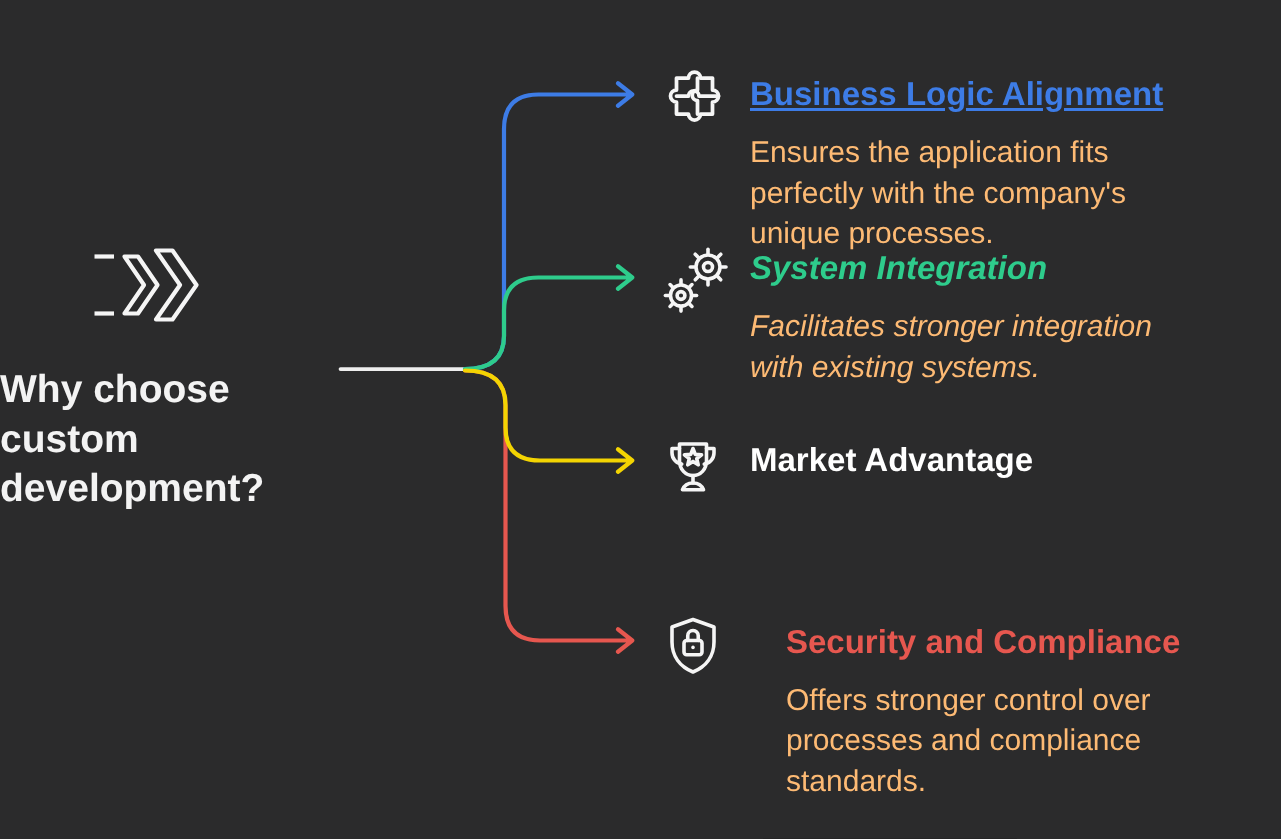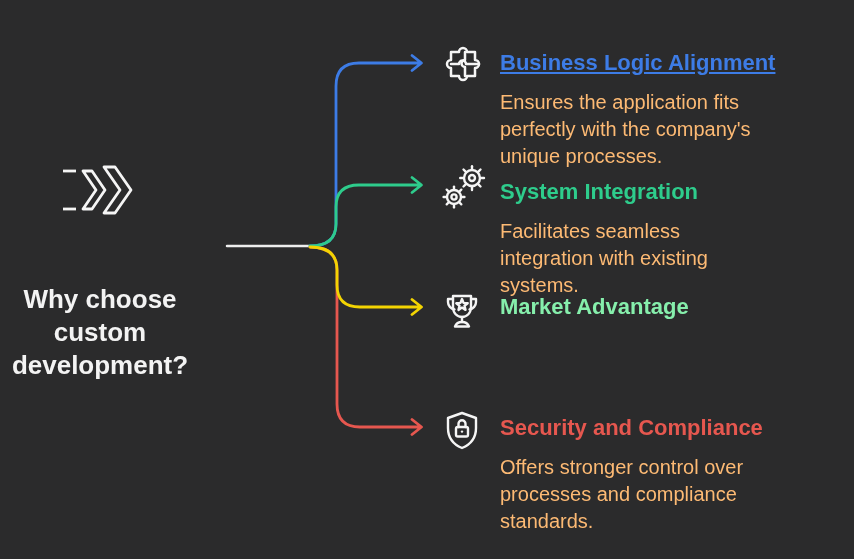--- a/index.html
+++ b/index.html
@@ -7,33 +7,33 @@
   .canvas{
     position:relative;width:854px;height:559px;overflow:hidden;
     background:#2b2b2c;
   }
   svg{display:block;}
   .connectors{position:absolute;left:0;top:0;}
   
   .root-icon{position:absolute;left:58px;top:164px;width:82px;height:52px;}
   .root-title{
     position:absolute;left:0;top:243px;width:200px;
-    text-align:center;color:#f3f3f3;font-size:26px;font-weight:700;line-height:33px;margin-top:40px;
+    text-align:left;color:#f3f3f3;font-size:26px;font-weight:700;line-height:33px;
   }
   
   .icon-wrap{position:absolute;width:48px;height:48px;}
   .iw-1{left:441px;top:40px;}
   .iw-2{left:440px;top:163px;}
   .iw-3{left:438px;top:287px;}
   .iw-4{left:438px;top:407px;}
   .text-wrap{position:absolute;left:500px;width:278px;}
   .tw-1{top:49px;}
-  .tw-2{top:178px;}
+  .tw-2{top:165px;font-style:italic;}
   .tw-3{top:293px;}
-  .tw-4{top:414px;}
+  .tw-4{top:414px;margin-left:24px;}
   .branch-title{
     margin:0;font-size:22px;font-weight:700;line-height:28px;white-space:nowrap;
   }
   .branch-desc{
     margin:12px 0 0 0;color:#fdba74;font-size:20px;line-height:27px;
   }
 </style>
 </head>
 <body>
 
@@ -90,35 +90,35 @@
       <line x1="14" y1="41.8" x2="14" y2="44.4"></line>
         <line x1="8.5" y1="39.5" x2="6.7" y2="41.3"></line>
       <line x1="6.2" y1="34" x2="3.6" y2="34"></line>
         <line x1="8.5" y1="28.5" x2="6.7" y2="26.7"></line>
       <line x1="14" y1="26.2" x2="14" y2="23.6"></line>
         <line x1="19.5" y1="28.5" x2="21.3" y2="26.7"></line>
     </svg>
   </div>
   <div class="text-wrap tw-2">
     <h2 class="branch-title" style="color: rgb(46, 204, 140);">System Integration</h2>
-    <p class="branch-desc">Facilitates seamless integration with existing systems.</p>
+    <p class="branch-desc">Facilitates stronger integration with existing systems.</p>
   </div>
 
   <div class="icon-wrap iw-3">
     <svg width="48" height="48" viewBox="0 0 48 48" fill="none" stroke="#f5f5f5" stroke-width="2.4" stroke-linejoin="round" stroke-linecap="round">
       <path d="M15 9 h18 v11 c0 6 -4 10 -9 10 c-5 0 -9 -4 -9 -10 z"></path>
       <path d="M15 12 H10 v3 a7.5 7.5 0 0 0 6.5 7.4"></path>
       <path d="M33 12 H38 v3 a7.5 7.5 0 0 1 -6.5 7.4"></path>
       <path d="M24 30 v5"></path>
       <path d="M17 39.5 c1.5 -4 4.5 -4.5 7 -4.5 s5.5 0.5 7 4.5 z"></path>
       <path d="M24 12 L25.5 15.9 29.7 16.2 26.5 18.8 27.5 22.9 24 20.6 20.5 22.9 21.5 18.8 18.3 16.2 22.5 15.9 Z"></path>
     </svg>
   </div>
   <div class="text-wrap tw-3">
-    <h2 class="branch-title" style="color: #86efac;">Market Advantage</h2>
+    <h2 class="branch-title" style="color: #ffffff;">Market Advantage</h2>
   </div>
 
   <div class="icon-wrap iw-4">
     <svg width="48" height="48" viewBox="0 0 48 48" fill="none" stroke="#f5f5f5" stroke-width="2.4" stroke-linejoin="round" stroke-linecap="round">
       <path d="M24 6 L38 11 V21 C38 30.5 32.5 37.5 24 41 C15.5 37.5 10 30.5 10 21 V11 Z"></path>
       <rect x="18" y="20" width="12" height="9.5" rx="1.8"></rect>
       <path d="M20.5 20 v-3.2 a3.5 3.5 0 0 1 7 0 V20"></path>
       <circle cx="24" cy="24.6" r="1.2" fill="#f5f5f5" stroke="none"></circle>
     </svg>
   </div>

